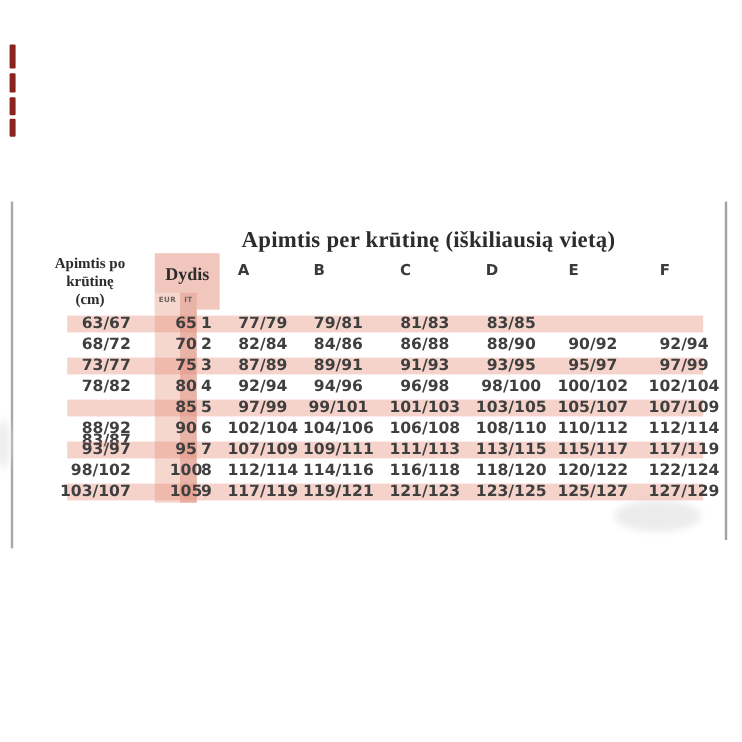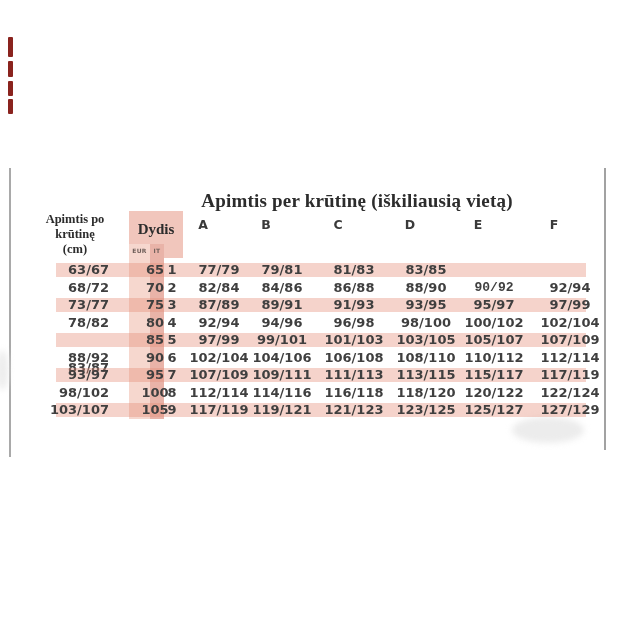--- a/index.html
+++ b/index.html
@@ -99,21 +99,21 @@
         <span class="cell centered" style="left: 554px;"></span>
       </div>
       <div class="trow" style="top: 279px;">
         <span class="cell right" style="left: 30px; width: 63px;">68/72</span>
         <span class="cell centered" style="left: 139px;">70</span>
         <span class="cell centered" style="left: 156px;">2</span>
         <span class="cell centered" style="left: 203px;">82/84</span>
         <span class="cell centered" style="left: 266px;">84/86</span>
         <span class="cell centered" style="left: 338px;">86/88</span>
         <span class="cell centered" style="left: 410px;">88/90</span>
-        <span class="cell centered" style="left: 478px; font-family: Liberation Mono, monospace;">90/92</span>
+        <span class="cell centered" style="left: 478px;">90/92</span>
         <span class="cell centered" style="left: 554px;">92/94</span>
       </div>
       <div class="trow" style="top: 296.5px; padding-left: 20px;">
         <div class="band"></div>
         <span class="cell right" style="left: 30px; width: 63px;">73/77</span>
         <span class="cell centered" style="left: 139px;">75</span>
         <span class="cell centered" style="left: 156px;">3</span>
         <span class="cell centered" style="left: 203px;">87/89</span>
         <span class="cell centered" style="left: 266px;">89/91</span>
         <span class="cell centered" style="left: 338px;">91/93</span>

